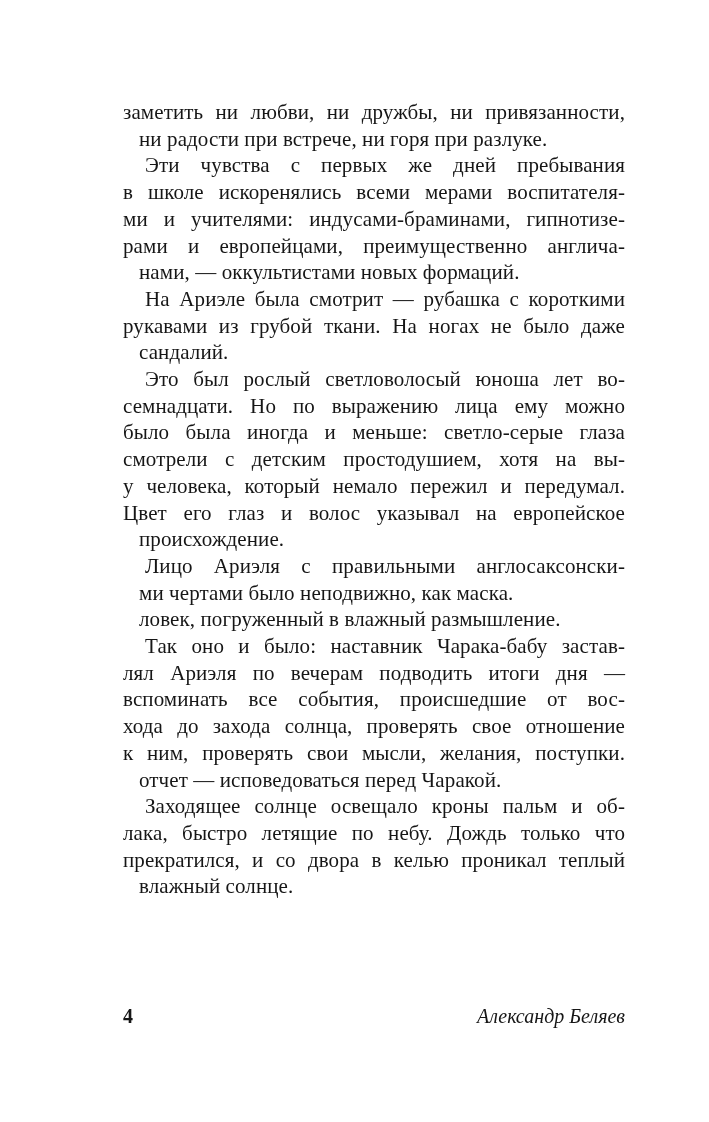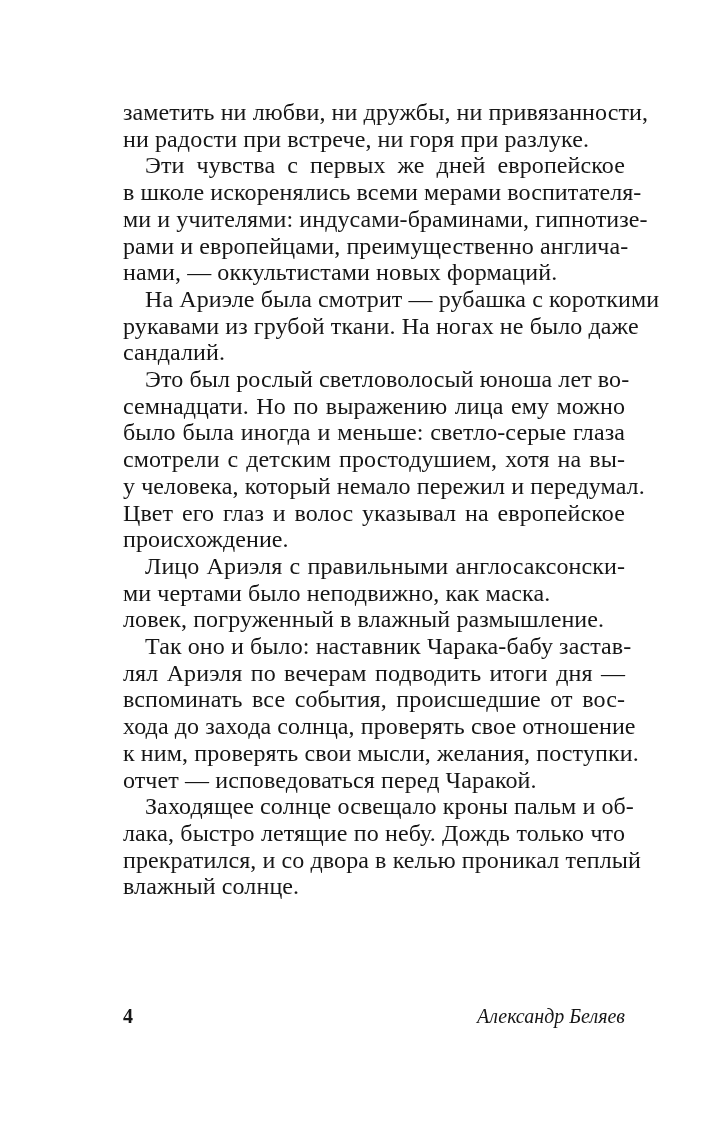--- a/index.html
+++ b/index.html
@@ -13,35 +13,36 @@
     position: relative;
     overflow: hidden;
     font-family: "Liberation Serif", "DejaVu Serif", serif;
     color: #161616;
   }
   .text-block {
     position: absolute;
     left: 123px;
     top: 99px;
     width: 502px;
-    font-size: 24px;
+    font-size: 21px;
     line-height: 26.7px;
   }
   .paragraph {
     margin: 0;
     padding: 0;
   }
   .line {
     white-space: nowrap;
     text-align: justify;
     text-align-last: justify;
     letter-spacing: 0.1px;
   }
   .line.last {
     text-align-last: left;
+    margin-left: 16px;
   }
   .line.indent {
     text-indent: 22px;
   }
   .footer {
     position: absolute;
     left: 123px;
     top: 1003px;
     width: 502px;
     display: flex;
@@ -59,21 +60,21 @@
 </style>
 </head>
 <body>
 
 <div class="text-block" id="text-block">
     <div class="paragraph">
       <div class="line">заметить ни любви, ни дружбы, ни привязанности,</div>
       <div class="line last">ни радости при встрече, ни горя при разлуке.</div>
     </div>
     <div class="paragraph">
-      <div class="line indent">Эти чувства с первых же дней европейское</div>
+      <div class="line indent">Эти чувства с первых же дней пребывания</div>
       <div class="line">в школе искоренялись всеми мерами воспитателя-</div>
       <div class="line">ми и учителями: индусами-браминами, гипнотизе-</div>
       <div class="line">рами и европейцами, преимущественно англича-</div>
       <div class="line last">нами, — оккультистами новых формаций.</div>
     </div>
     <div class="paragraph">
       <div class="line indent">На Ариэле была смотрит — рубашка с короткими</div>
       <div class="line">рукавами из грубой ткани. На ногах не было даже</div>
       <div class="line last">сандалий.</div>
     </div>

